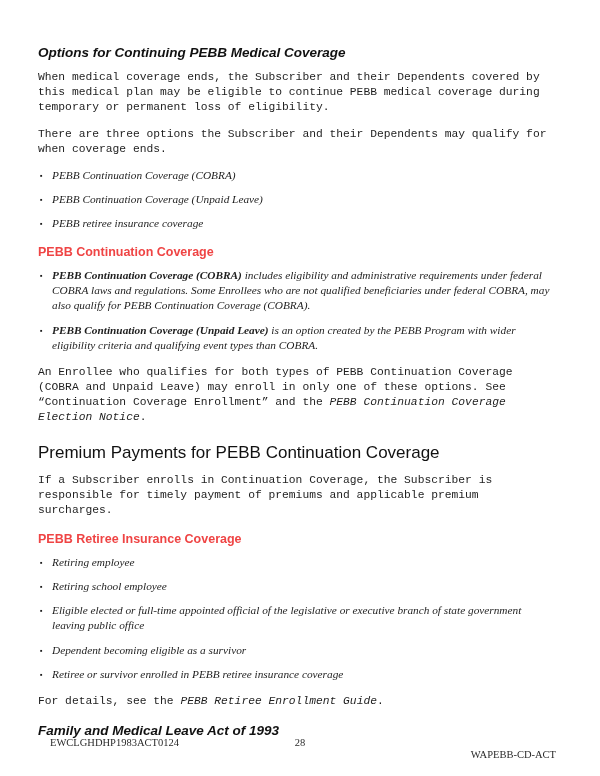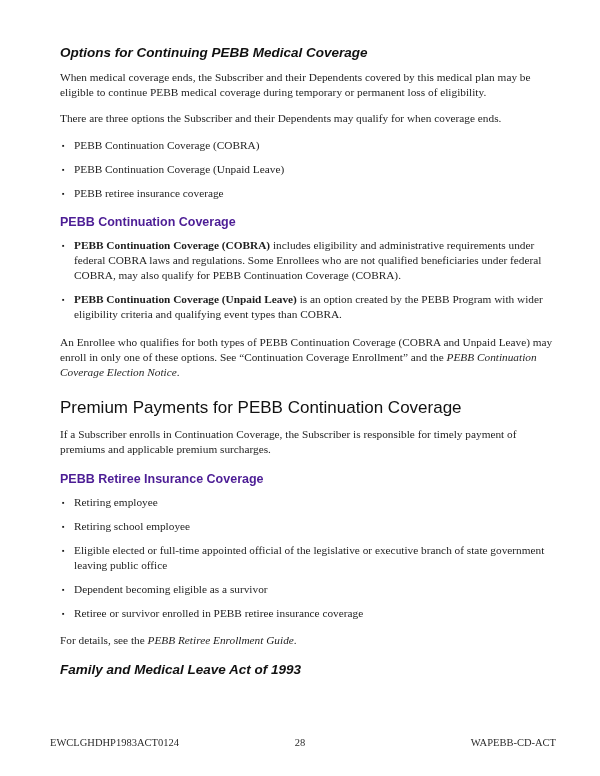--- a/index.html
+++ b/index.html
@@ -3,54 +3,55 @@
 <meta charset="utf-8">
 <style>
   html, body { margin: 0; padding: 0; background: #e8e8e8; }
   .page {
     position: relative;
     width: 600px;
     height: 776px;
     margin: 0 auto;
     background: #ffffff;
     box-sizing: border-box;
-    padding: 45px 44px 0 60px;
+    padding: 45px 44px 0 38px;
     font-family: "Liberation Serif", serif;
     color: #1e1e1e;
     overflow: hidden;
   }
   .h-main {
     font-family: "Liberation Sans", sans-serif;
     font-weight: bold;
     font-style: italic;
     font-size: 13.5px;
     line-height: 1.2;
     margin: 0 0 9px 0;
     color: #111;
   }
   .h-sec {
     font-family: "Liberation Sans", sans-serif;
     font-weight: bold;
     font-size: 12.5px;
     line-height: 1.2;
     margin: 14px 0 8px 0;
-    color: #4c1d95;
+    color: #ef4444;
   }
   .h-sub {
     font-family: "Liberation Sans", sans-serif;
     font-weight: normal;
     font-size: 17px;
     line-height: 1.2;
     margin: 18px 0 9px 0;
     color: #111;
   }
   .para {
     font-size: 11.3px;
     line-height: 1.34;
     margin: 0 0 11px 0;
+    font-family: Liberation Mono, monospace;
   }
   .blist {
     list-style: none;
     margin: 0 0 11px 0;
     padding: 0;
   }
   .blist li {
     display: flex;
     align-items: flex-start;
     font-size: 11.3px;
@@ -61,34 +62,34 @@
   .blist { margin-bottom: 12px; }
   .bullet {
     flex: 0 0 14px;
     width: 14px;
     font-size: 7.5px;
     line-height: 15px;
     padding-left: 2px;
     box-sizing: border-box;
     color: #1e1e1e;
   }
-  .btext { flex: 1 1 auto; }
+  .btext { flex: 1 1 auto; font-style: italic; }
   .lead { font-weight: bold; }
   .ital { font-style: italic; }
   .footer {
     position: absolute;
     left: 44px;
     right: 44px;
     top: 737px;
     font-size: 10.5px;
     color: #2a2a2a;
   }
   .footer .f-left { position: absolute; left: 6px; top: 0; }
   .footer .f-center { position: absolute; left: 50%; transform: translateX(-50%); top: 0; }
-  .footer .f-right { position: absolute; right: 0; top: 0; }
+  .footer .f-right { position: absolute; right: 0; top: 12px; }
 </style>
 </head>
 <body>
 
 <div class="page">
 
   <h1 class="h-main">Options for Continuing PEBB Medical Coverage</h1>
   <p class="para">When medical coverage ends, the Subscriber and their Dependents covered by this medical plan may be eligible to continue PEBB medical coverage during temporary or permanent loss of eligibility.</p>
   <p class="para">There are three options the Subscriber and their Dependents may qualify for when coverage ends.</p>
 

